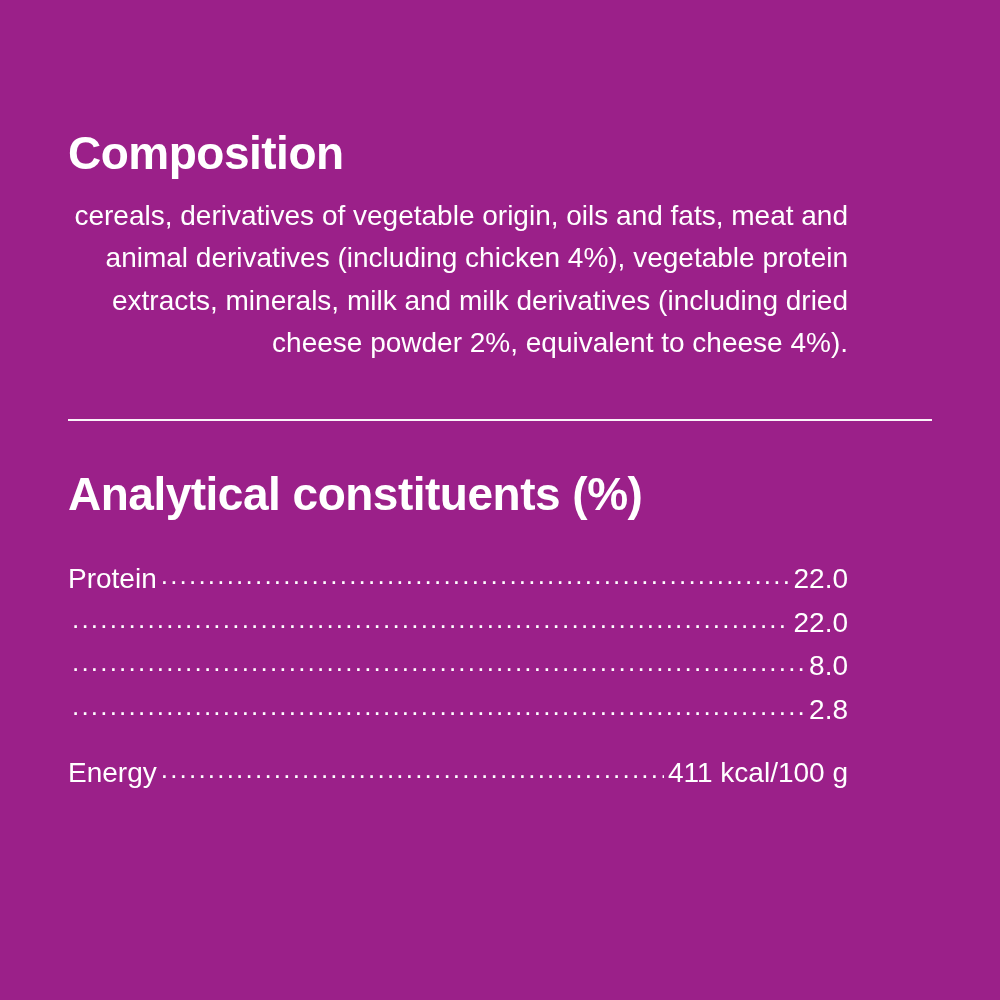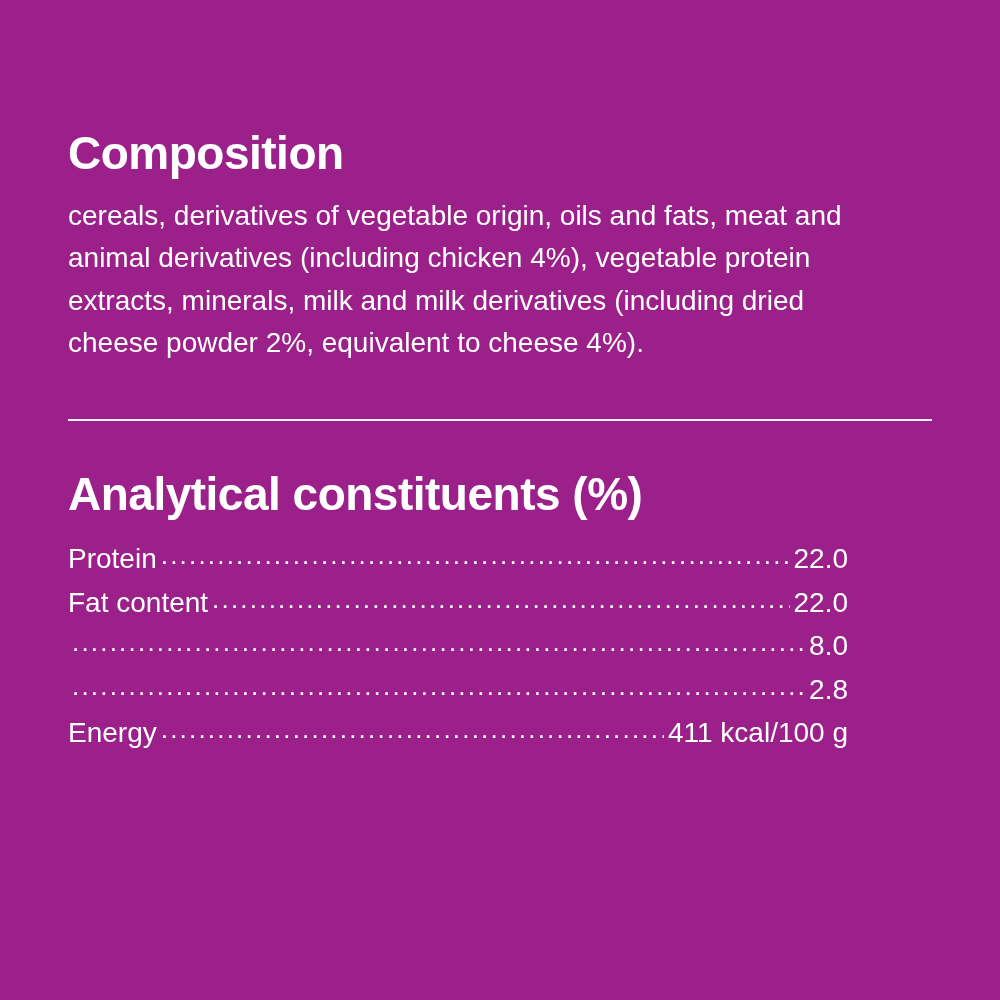--- a/index.html
+++ b/index.html
@@ -32,20 +32,21 @@
   #composition-title {
     padding-top: 128px;
   }
   .composition-body {
     font-size: 28px;
     line-height: 1.52;
     margin: 16px 0 0 0;
     max-width: 820px;
     color: #ffffff;
     font-weight: normal;
+    text-align: right;
   }
   .divider {
     margin-top: 54px;
     height: 2px;
     background: #ffffff;
     opacity: 0.95;
     width: 864px;
   }
   #analytical-title {
     padding-top: 48px;
@@ -55,20 +56,21 @@
   }
   .row {
     display: flex;
     align-items: baseline;
     font-size: 28px;
     line-height: 1.55;
     white-space: nowrap;
   }
   .row .label {
     flex: 0 0 auto;
+    margin-top: 20px;
   }
   .row .leader {
     flex: 1 1 auto;
     overflow: hidden;
     margin: 0 4px;
     position: relative;
     top: -4px;
     letter-spacing: 2.2px;
     font-size: 26px;
     color: #ffffff;
@@ -92,21 +94,20 @@
 
   <div class="constituents">
 
     <div class="row">
       <span class="label">Protein</span>
       <span class="leader">........................................................................................................</span>
       <span class="value">22.0</span>
     </div>
 
     <div class="row">
-      <span class="label">Fat content</span>
       <span class="leader">........................................................................................................</span>
       <span class="value">22.0</span>
     </div>
 
     <div class="row">
       <span class="leader">........................................................................................................</span>
       <span class="value">8.0</span>
     </div>
 
     <div class="row">

